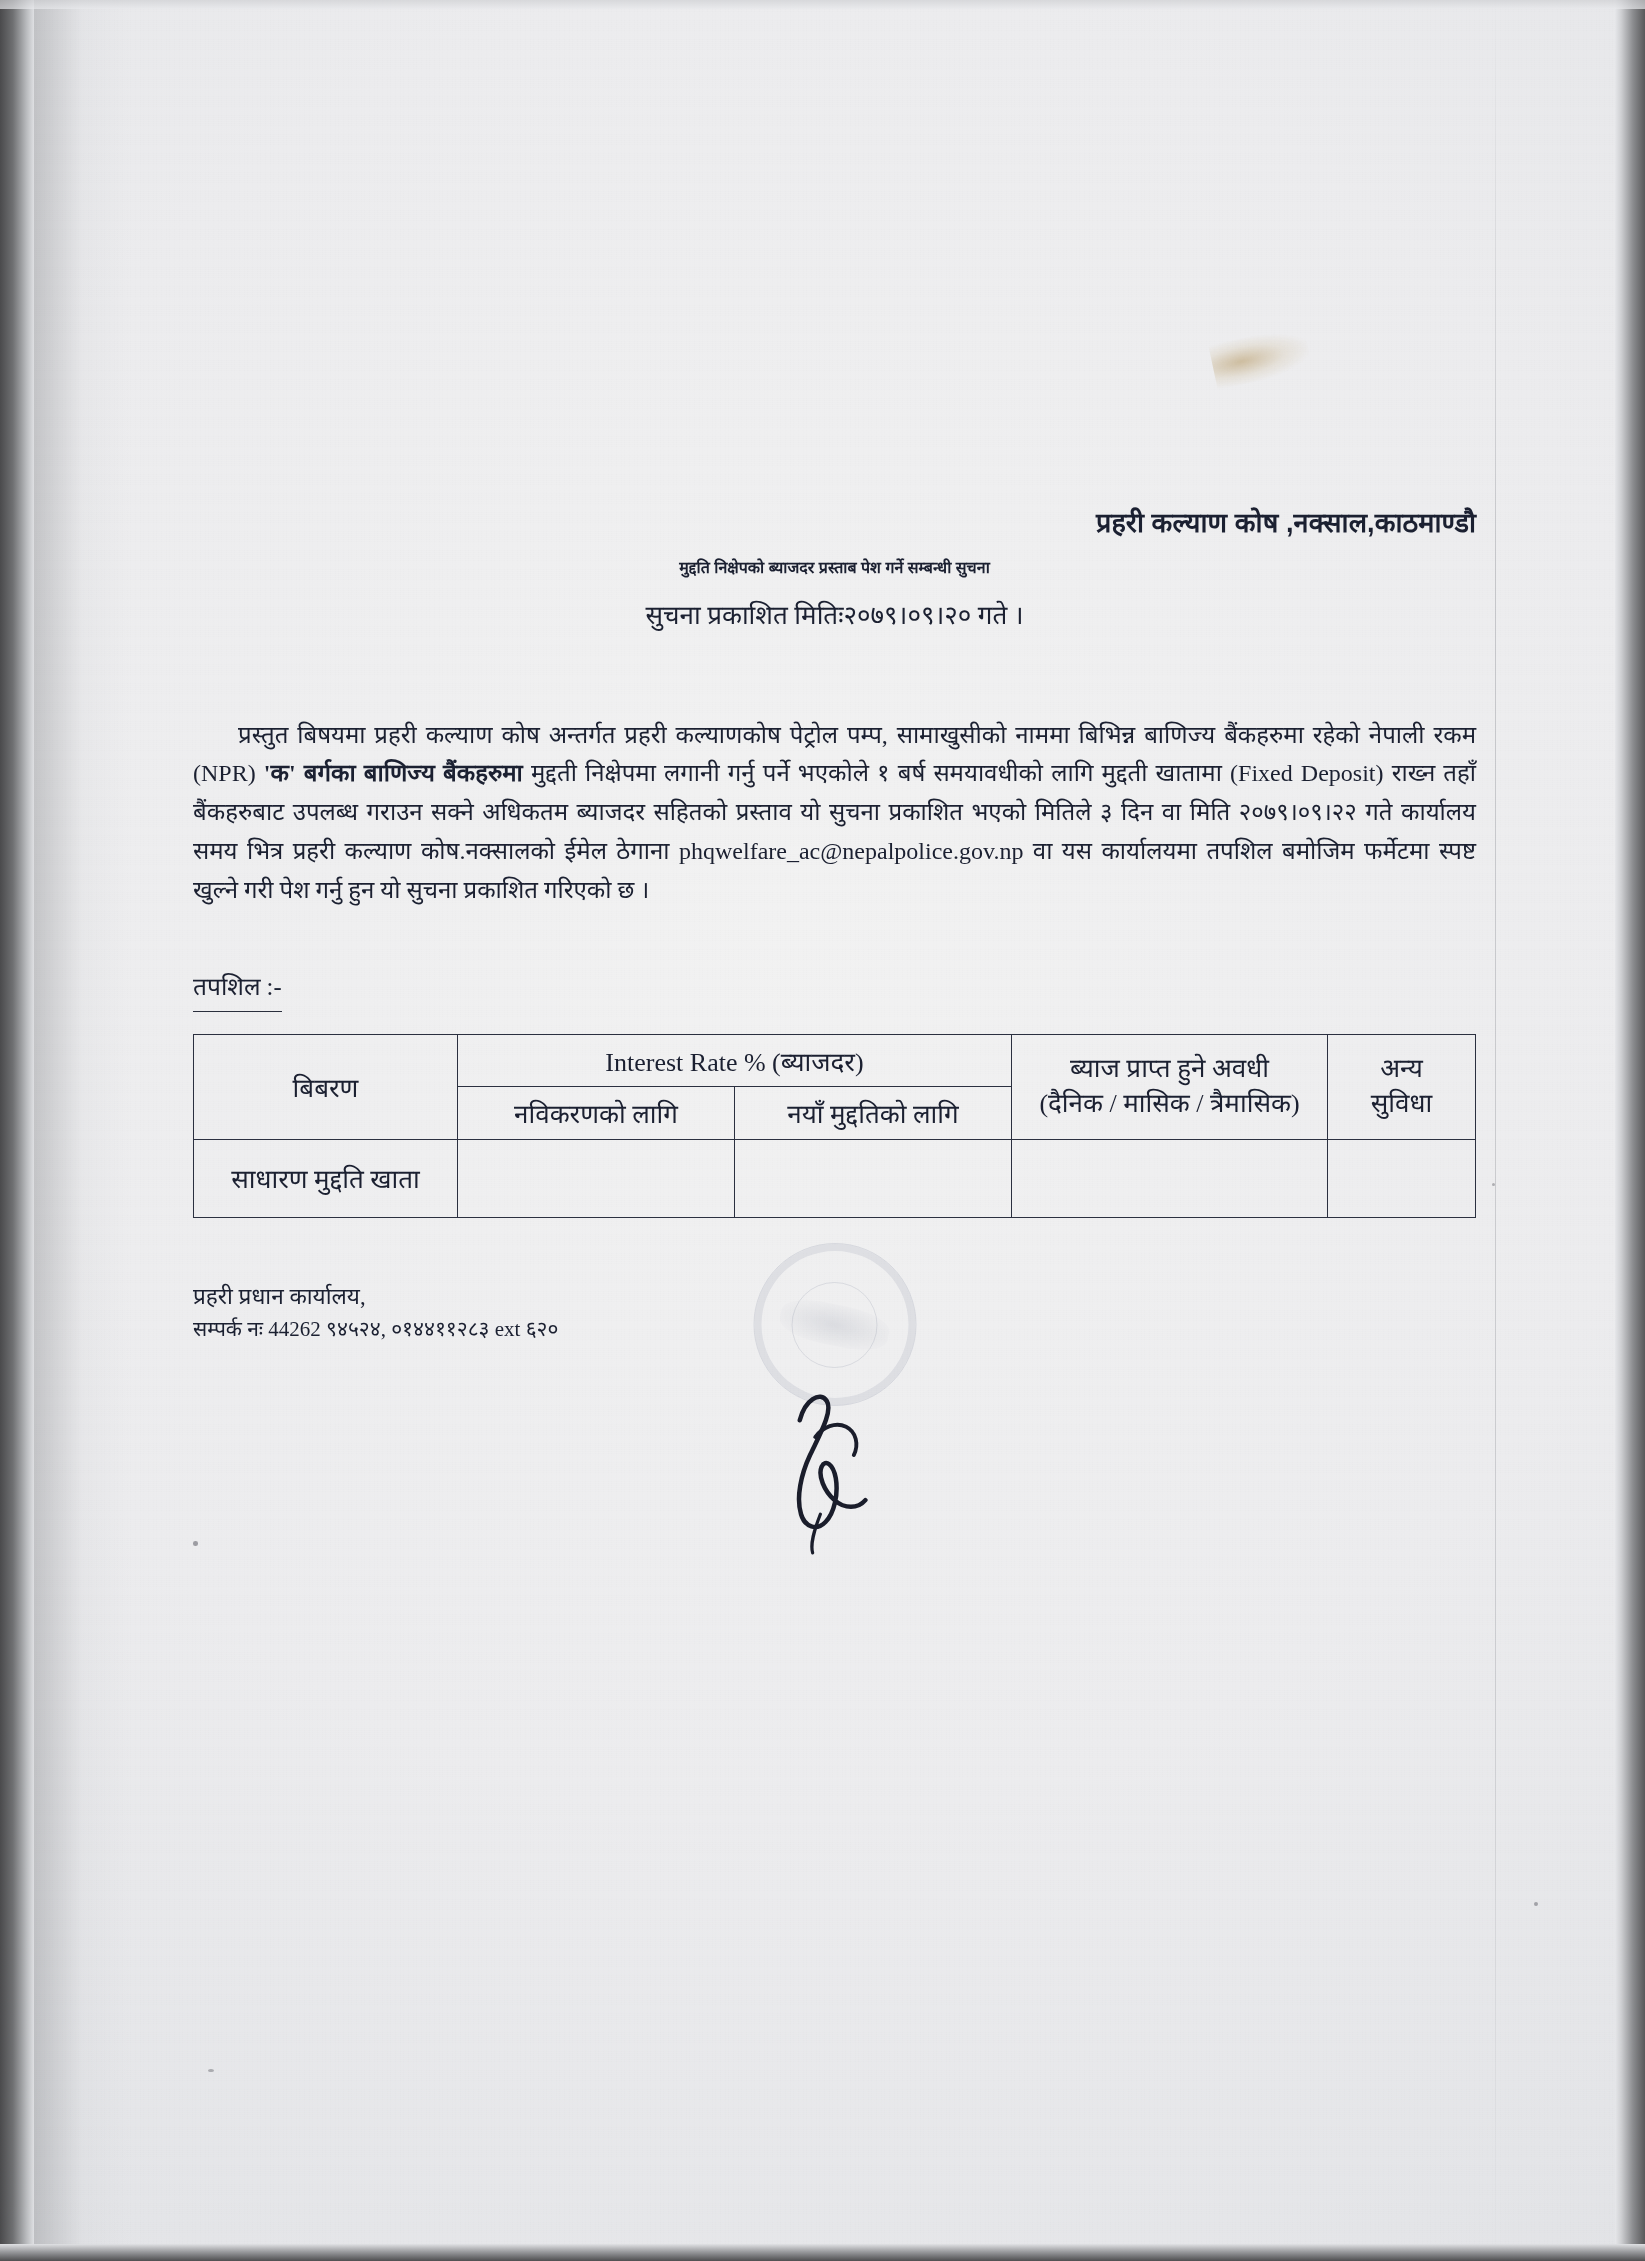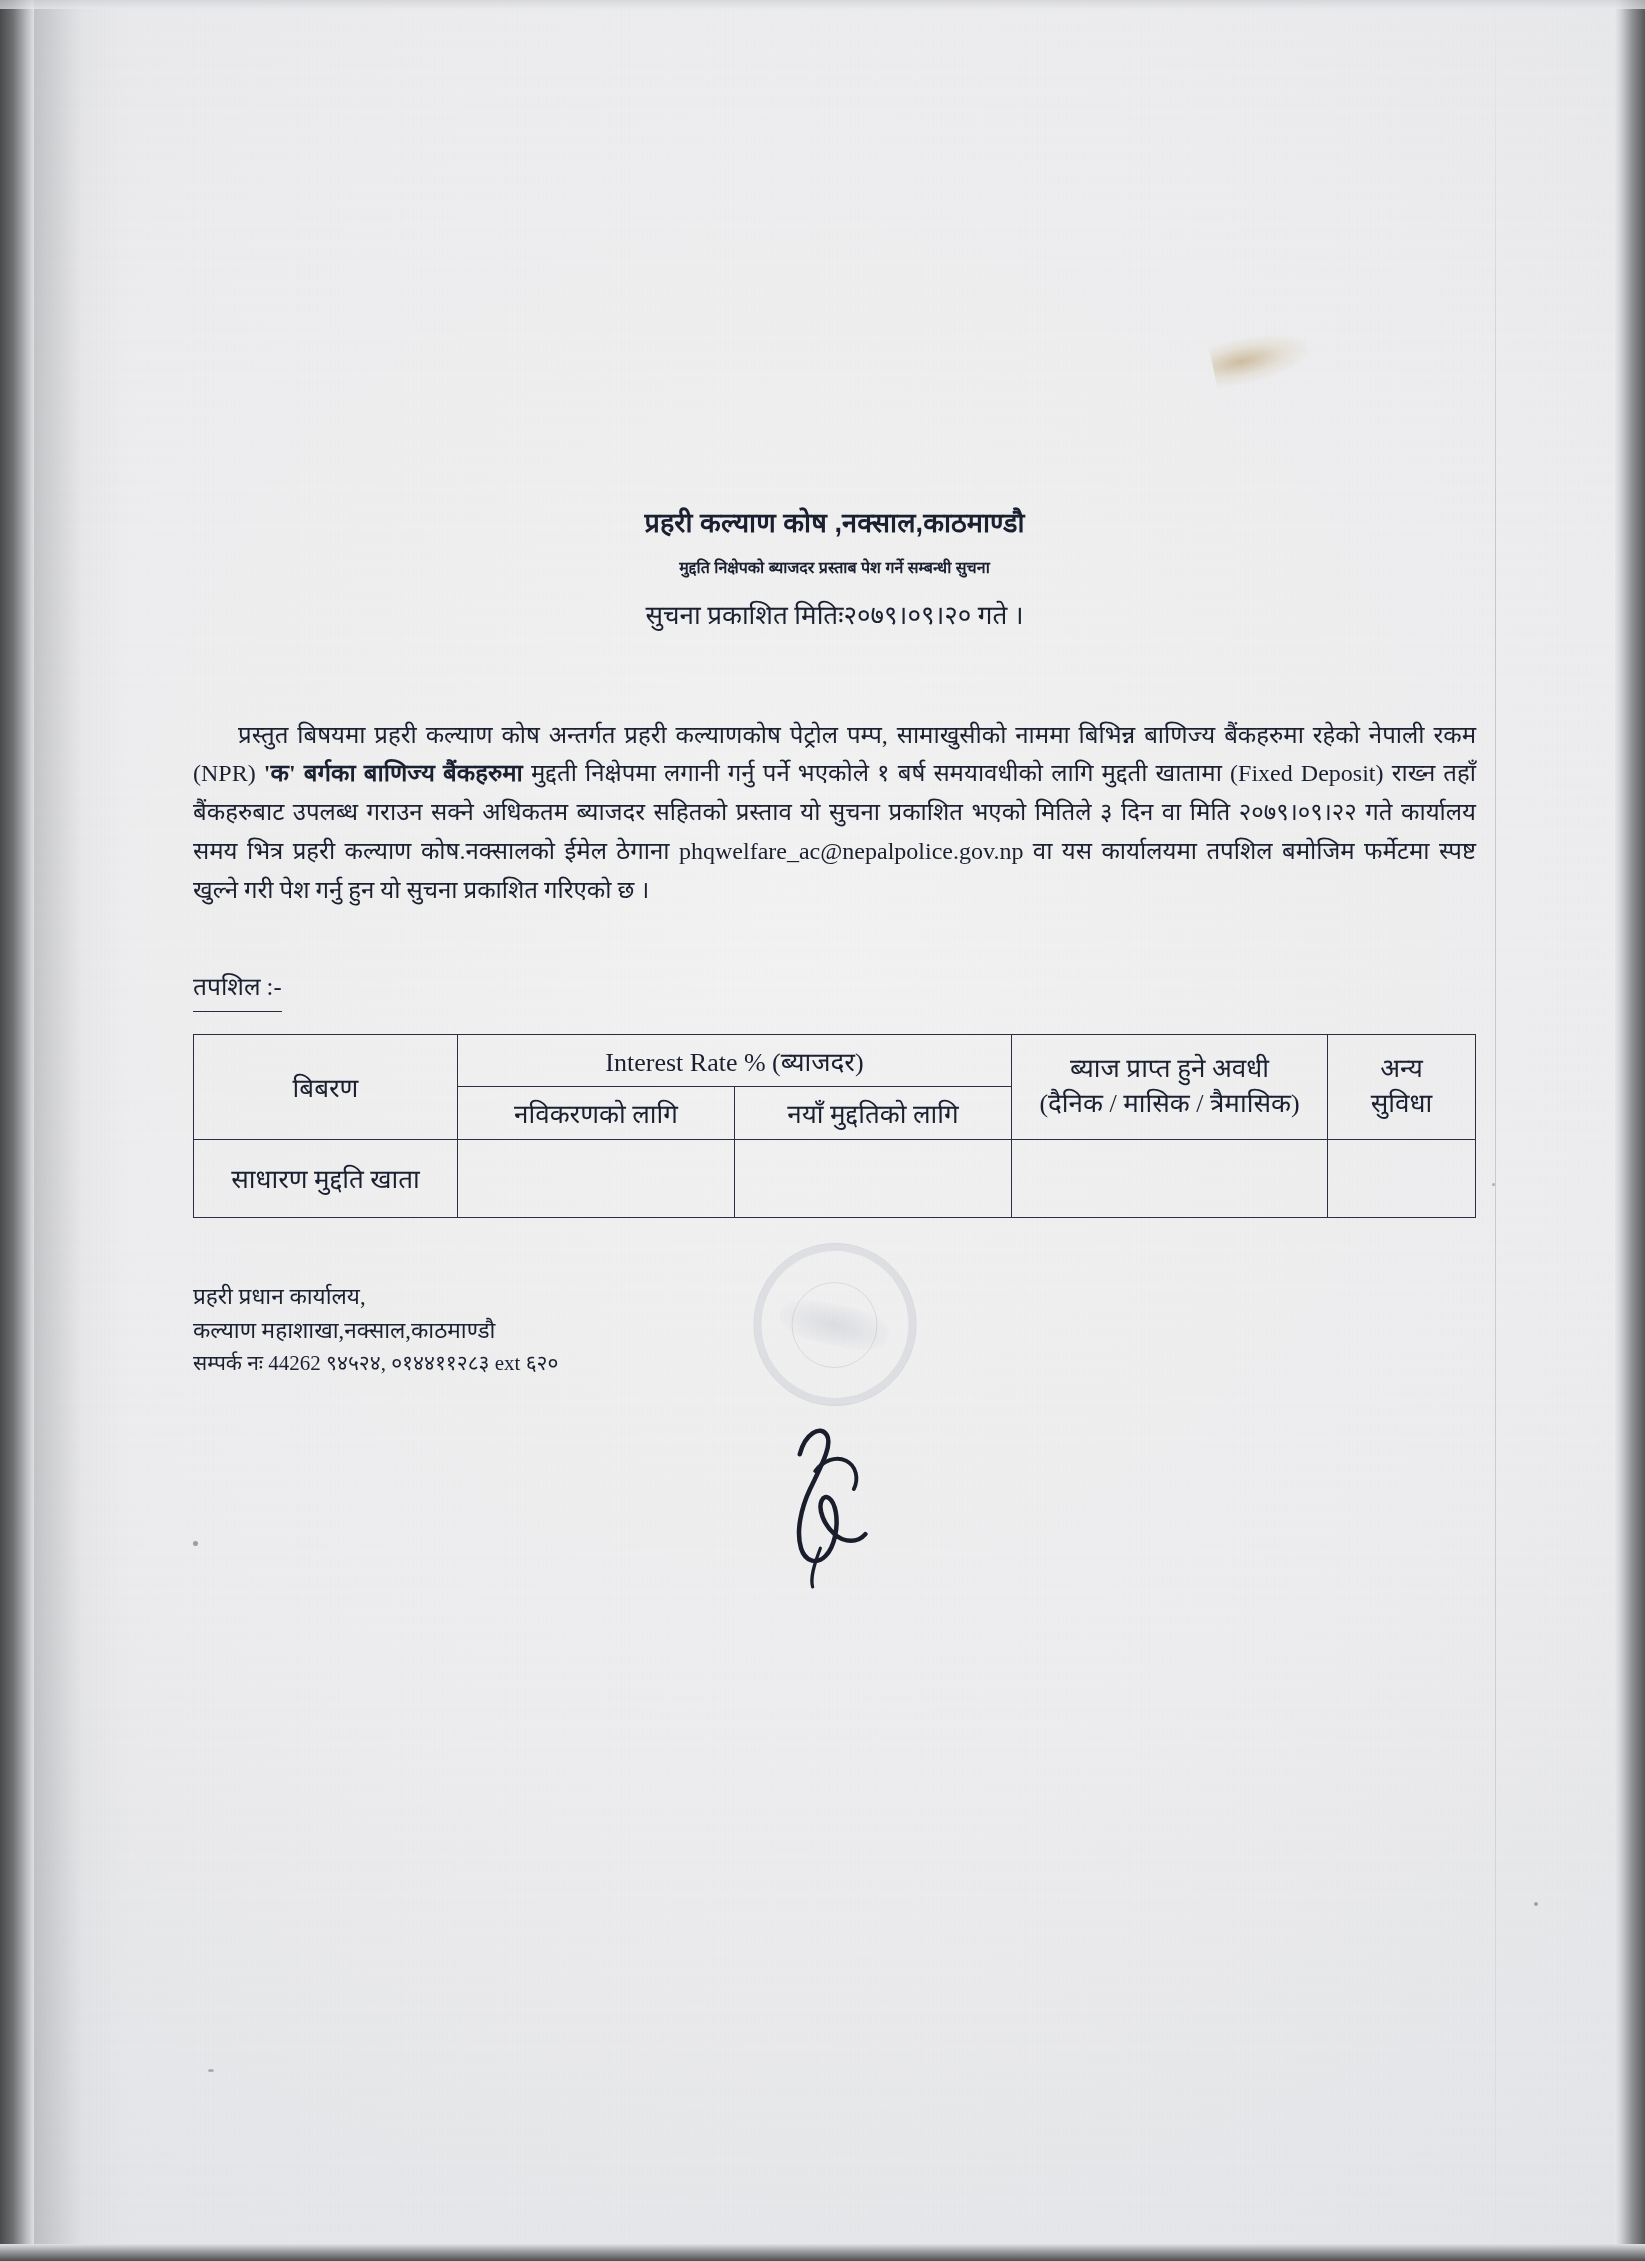--- a/index.html
+++ b/index.html
@@ -82,20 +82,21 @@
 
   .title-block { text-align: center; }
 
   .title-1 {
     font-family: "Liberation Sans", sans-serif;
     font-weight: bold;
     font-size: 27px;
     letter-spacing: 0.1px;
     color: #1b2031;
     margin-bottom: 15.5px;
+    text-align: right;
   }
   .title-2 {
     font-family: "Liberation Sans", sans-serif;
     font-weight: bold;
     font-size: 16px;
     color: #1b2031;
     margin-bottom: 18px;
   }
   .title-3 {
     font-family: "Liberation Serif", serif;
@@ -286,21 +287,20 @@
           <td class="cell-empty"></td>
           <td class="cell-empty"></td>
           <td class="cell-empty"></td>
         </tr>
       </tbody>
     </table>
 
     <div id="footer-block">
       <div id="office-seal"></div>
       <div class="f-line">प्रहरी प्रधान कार्यालय,</div>
-      <div class="f-line">कल्याण महाशाखा,नक्साल,काठमाण्डौ</div>
       <div class="f-line small">सम्पर्क नः 44262 ९४५२४, ०१४४११२८३ ext ६२०</div>
 
       <div id="signature">
         <svg width="193" height="193" viewBox="0 0 300 300" fill="none" xmlns="http://www.w3.org/2000/svg">
           <path d="M96 86 C104 54, 128 40, 138 56 C148 72, 126 110, 112 140 C98 170, 90 206, 98 232 C104 252, 122 258, 136 244 C150 230, 156 200, 152 176 C148 154, 136 146, 130 158 C124 172, 134 196, 150 210 C166 224, 186 224, 198 210" stroke="#1a1d2b" stroke-width="7" stroke-linecap="round" stroke-linejoin="round"></path>
           <path d="M120 112 C132 96, 152 88, 168 96 C184 104, 188 124, 180 140" stroke="#1a1d2b" stroke-width="6" stroke-linecap="round"></path>
           <path d="M128 232 C118 258, 112 278, 116 292" stroke="#1a1d2b" stroke-width="5" stroke-linecap="round"></path>
         </svg>
       </div>
     </div>

